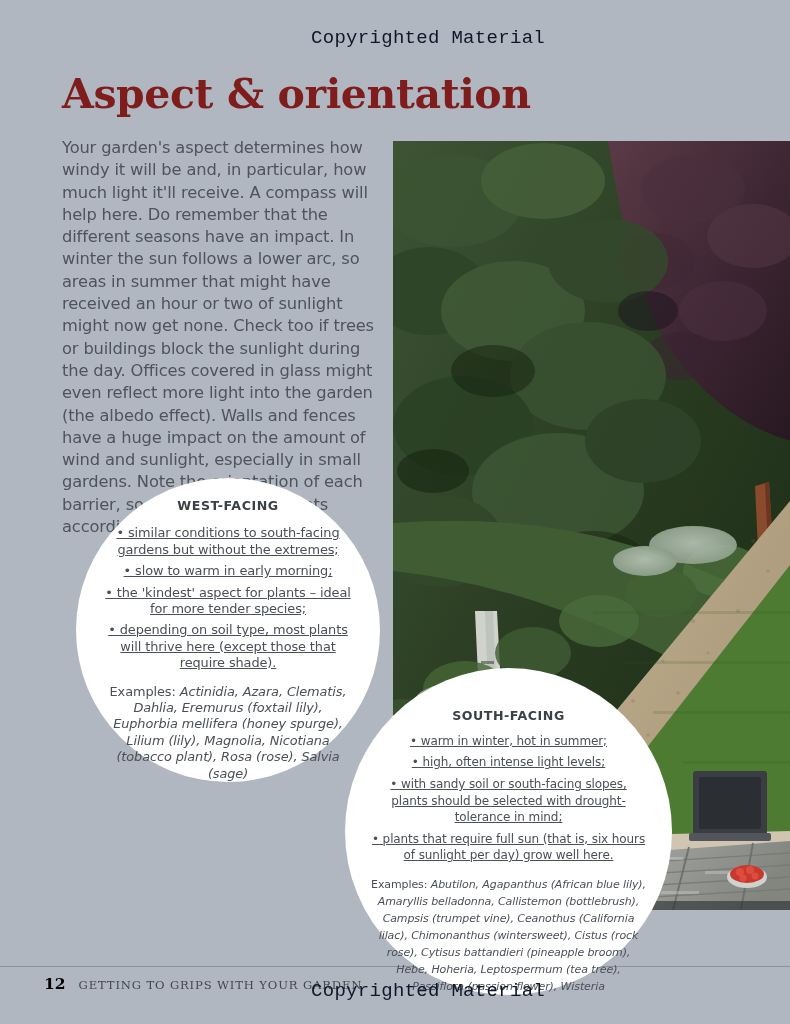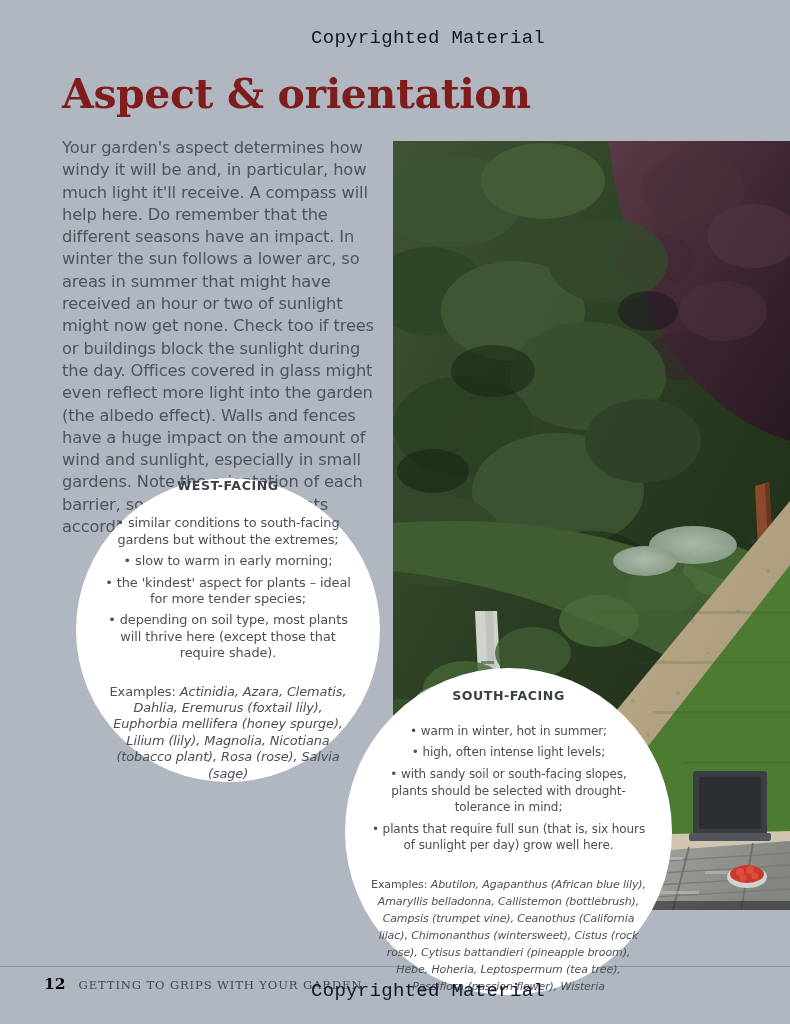--- a/index.html
+++ b/index.html
@@ -103,21 +103,21 @@
     z-index: 30;
   }
   .circle-heading {
     font-weight: 700;
     font-size: 12.6px;
     letter-spacing: 0.55px;
     color: #3b4047;
     margin: 0 0 6px 0;
   }
   .circle.south .circle-heading { margin-bottom: 4px; }
-  .bullet-list { margin: 16px; padding: 0; list-style: none; width: 100%; }
+  .bullet-list { margin: 6px; padding: 0; list-style: none; width: 100%; text-decoration: underline; }
   .bullet-list li {
     font-size: 12.9px;
     line-height: 16.4px;
     margin-bottom: 5px;
     letter-spacing: -0.1px;
   }
   .circle.south .bullet-list li { font-size: 12px; line-height: 16.6px; }
   .examples {
     font-size: 12.9px;
     line-height: 16.4px;

